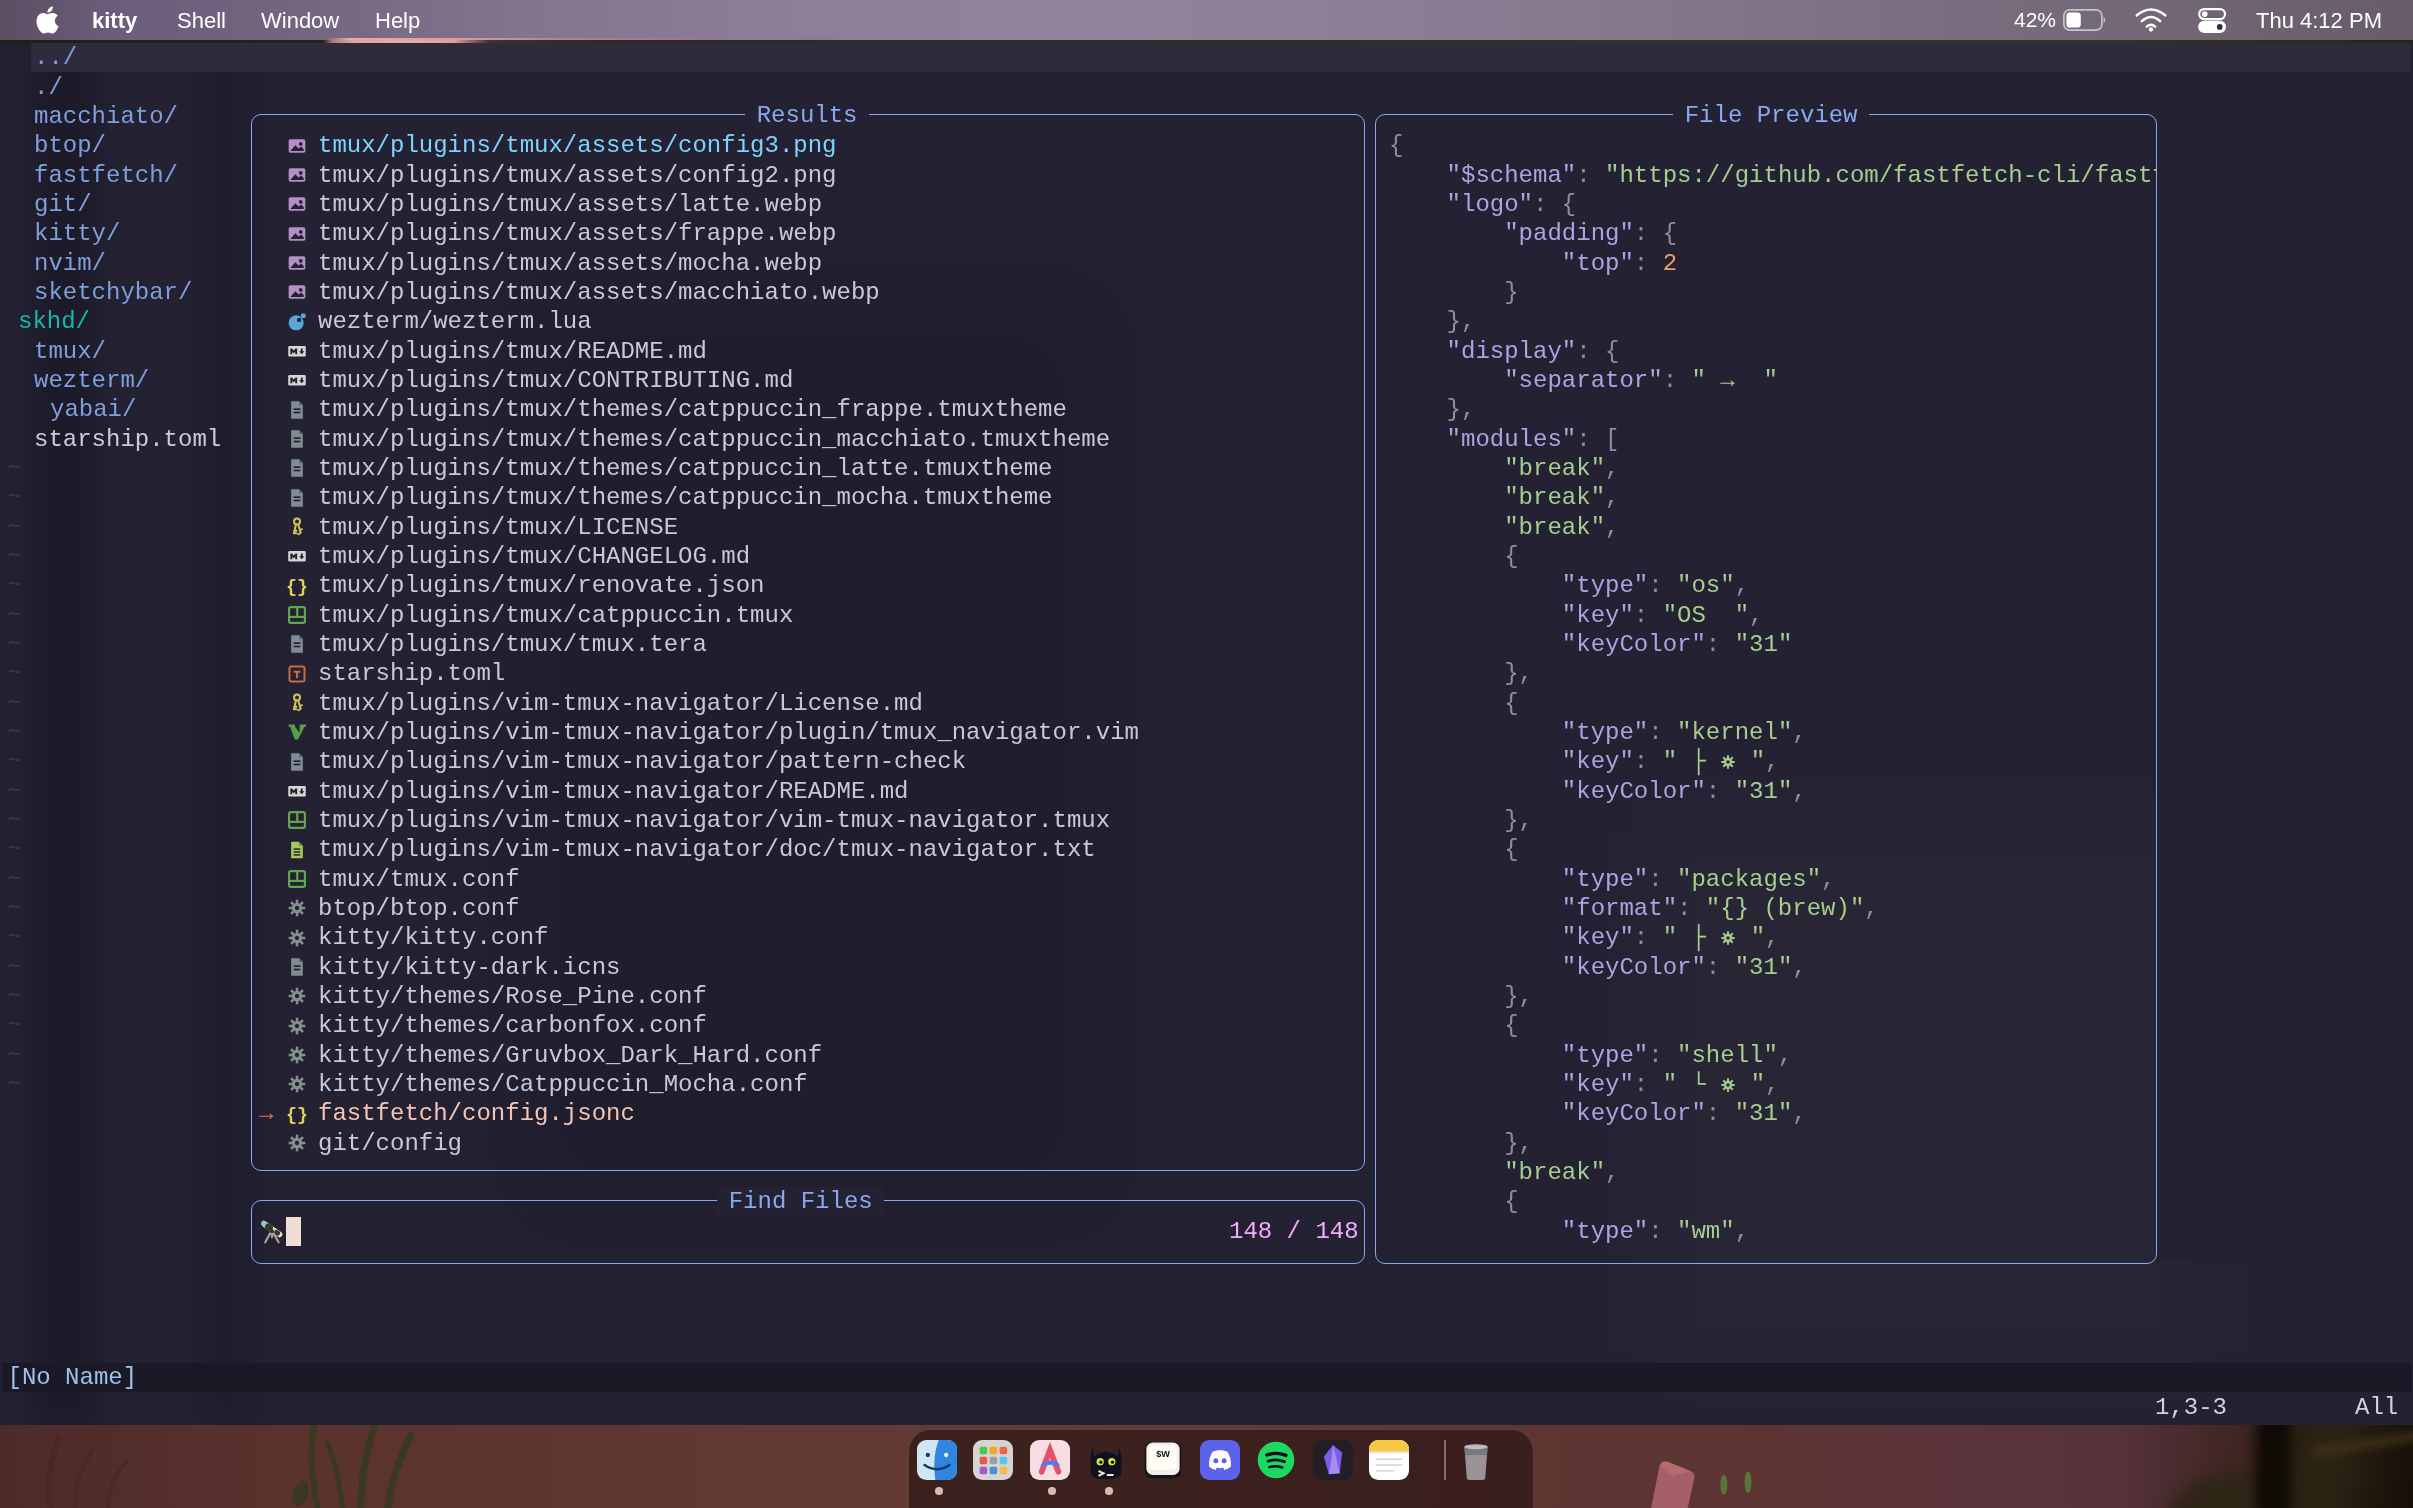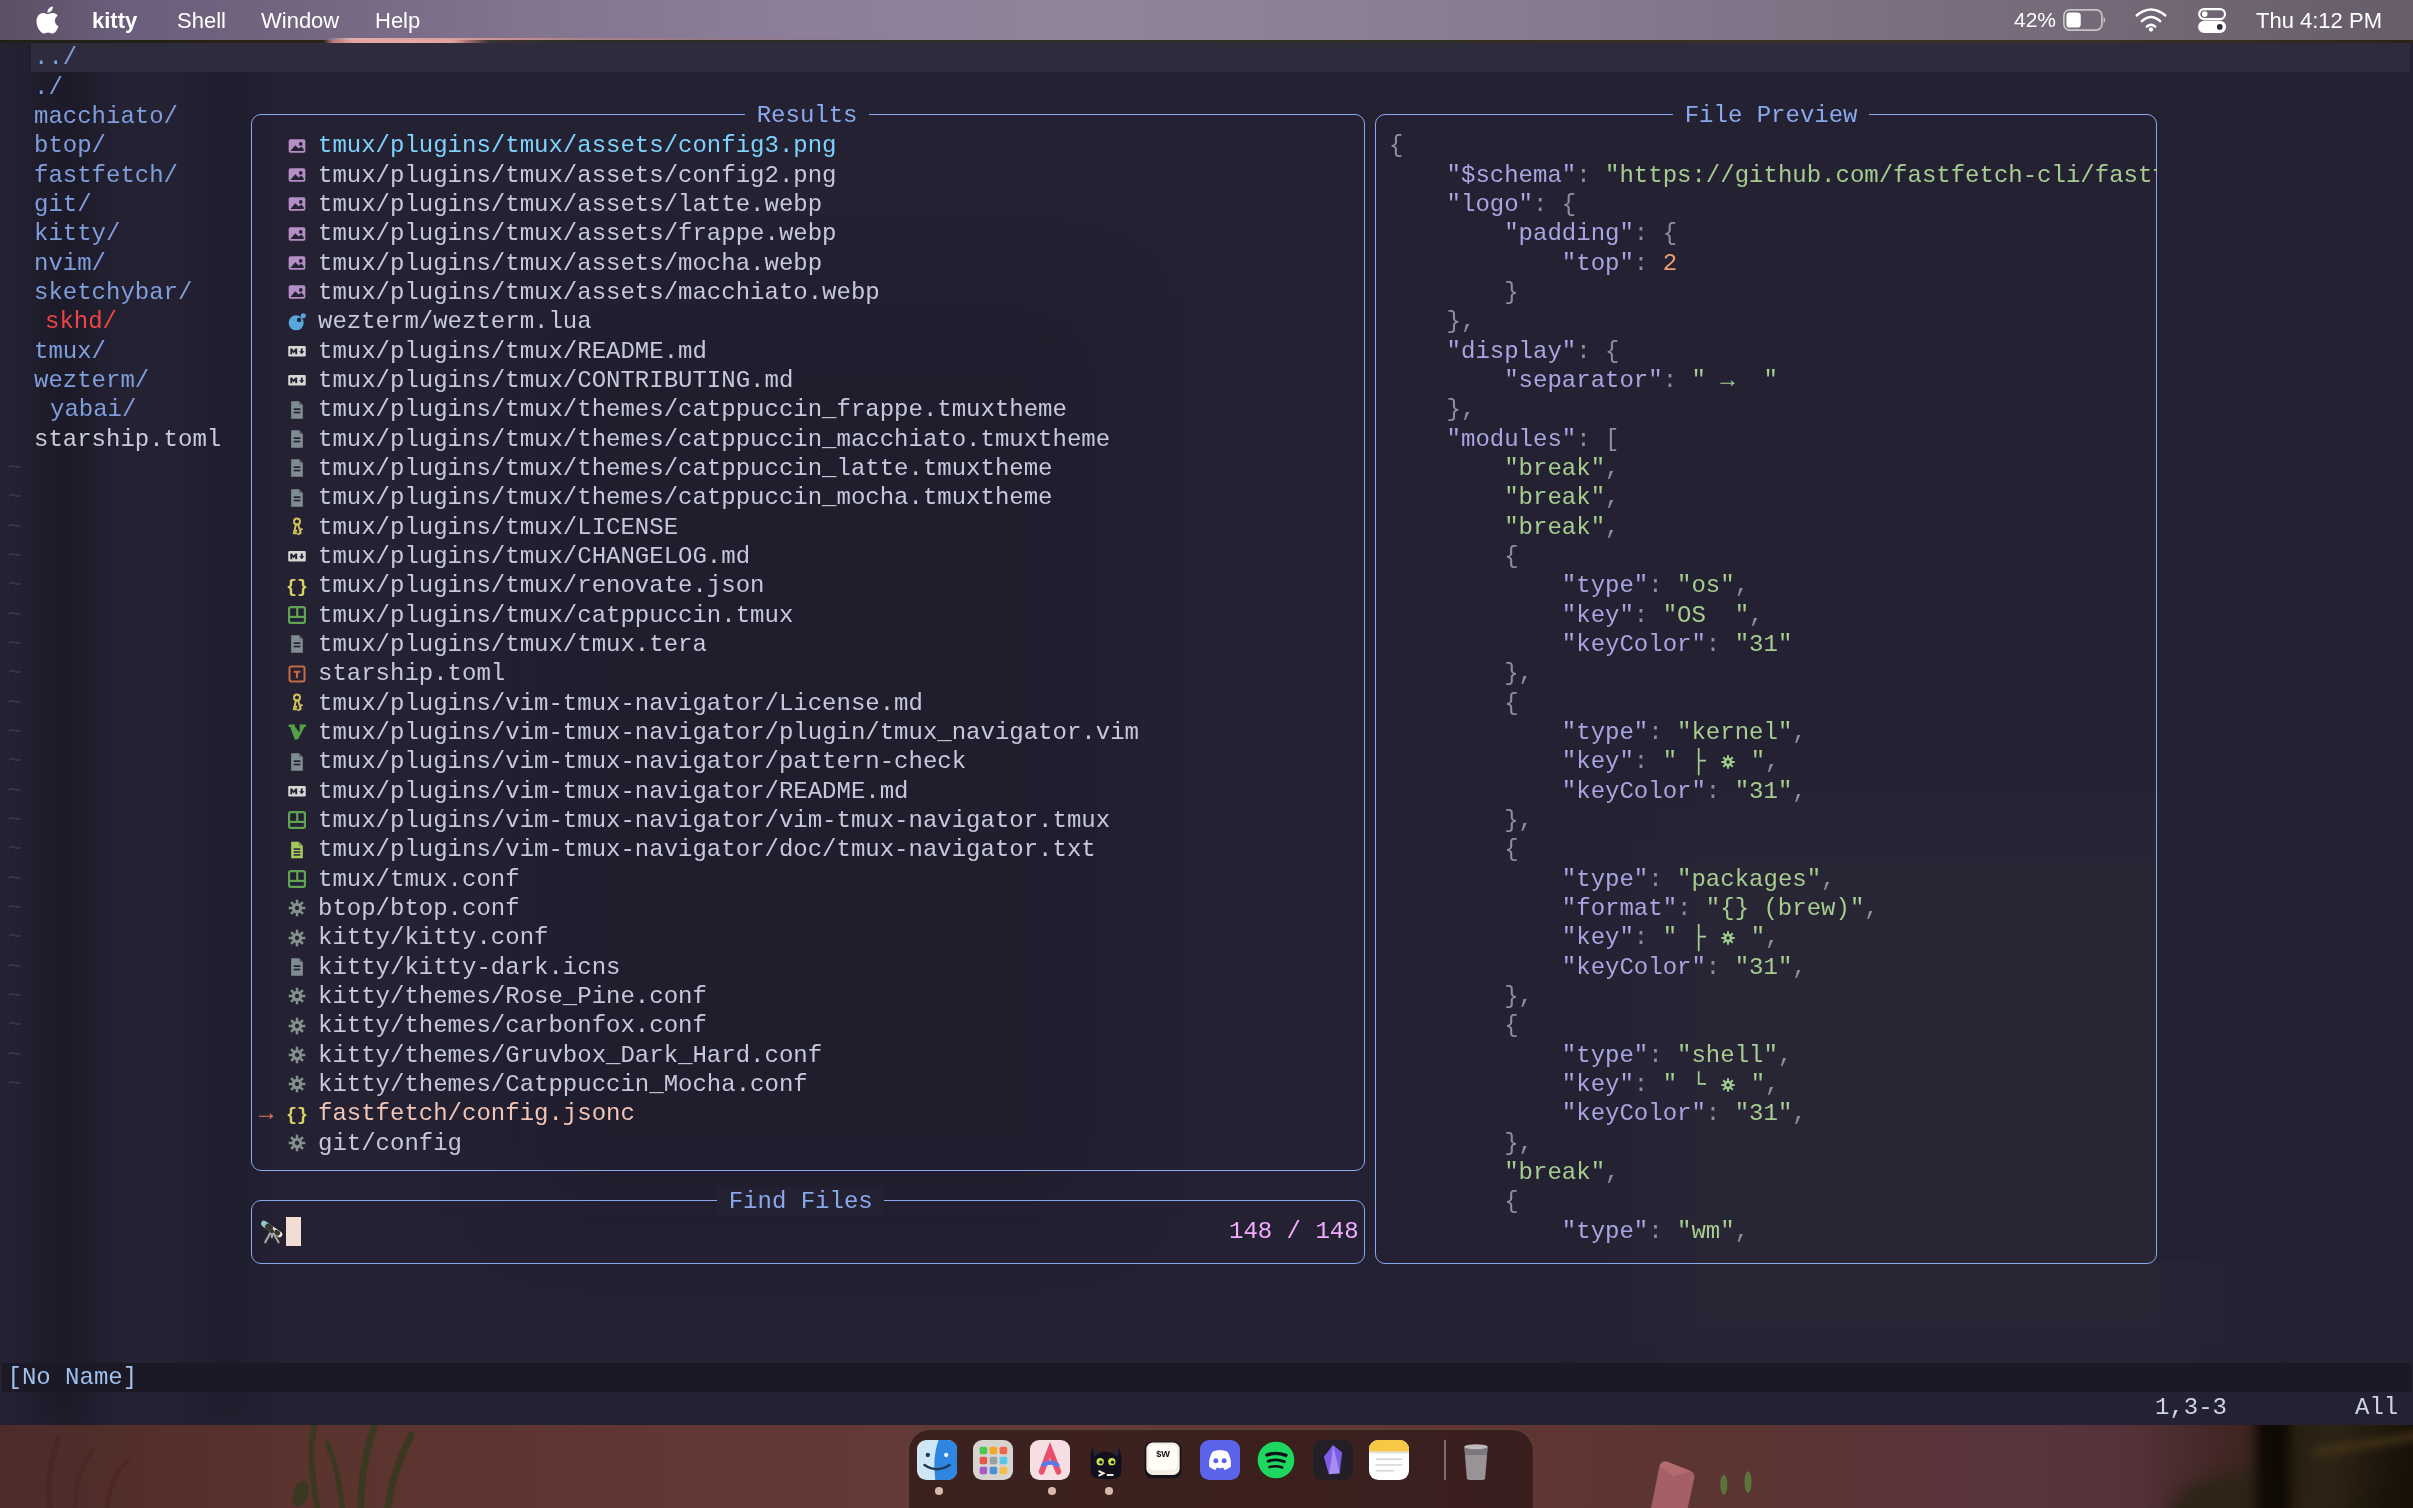--- a/index.html
+++ b/index.html
@@ -85,21 +85,21 @@
 <div class="abs" style="left:31px;top:0.4px;width:2379px;height:29px;background:#2e2b3d"></div>
 <div class="line mono" style="left:34px;top:0.4px;color:#7f9edb">../</div>
 <div class="line mono" style="left:34px;top:30px;color:#7f9edb">./</div>
 <div class="line mono" style="left:34px;top:59px;color:#7f9edb">macchiato/</div>
 <div class="line mono" style="left:34px;top:88px;color:#7f9edb">btop/</div>
 <div class="line mono" style="left:34px;top:118px;color:#7f9edb">fastfetch/</div>
 <div class="line mono" style="left:34px;top:147px;color:#7f9edb">git/</div>
 <div class="line mono" style="left:34px;top:176px;color:#7f9edb">kitty/</div>
 <div class="line mono" style="left:34px;top:206px;color:#7f9edb">nvim/</div>
 <div class="line mono" style="left:34px;top:235px;color:#7f9edb">sketchybar/</div>
-<div class="line mono" style="left:45px;top:264px;color:#ef4444">skhd/</div>
+<div class="line mono" style="left:18px;top:264px;color:#14b8a6">skhd/</div>
 <div class="line mono" style="left:34px;top:294px;color:#7f9edb">tmux/</div>
 <div class="line mono" style="left:34px;top:323px;color:#7f9edb">wezterm/</div>
 <div class="line mono" style="left:50px;top:352px;color:#7f9edb">yabai/</div>
 <div class="line mono" style="left:34px;top:382px;color:#c9ccd9">starship.toml</div>
 <div class="line mono" style="left:7.5px;top:411px;color:#39364e">~</div>
 <div class="line mono" style="left:7.5px;top:440px;color:#39364e">~</div>
 <div class="line mono" style="left:7.5px;top:470px;color:#39364e">~</div>
 <div class="line mono" style="left:7.5px;top:499px;color:#39364e">~</div>
 <div class="line mono" style="left:7.5px;top:528px;color:#39364e">~</div>
 <div class="line mono" style="left:7.5px;top:558px;color:#39364e">~</div>

